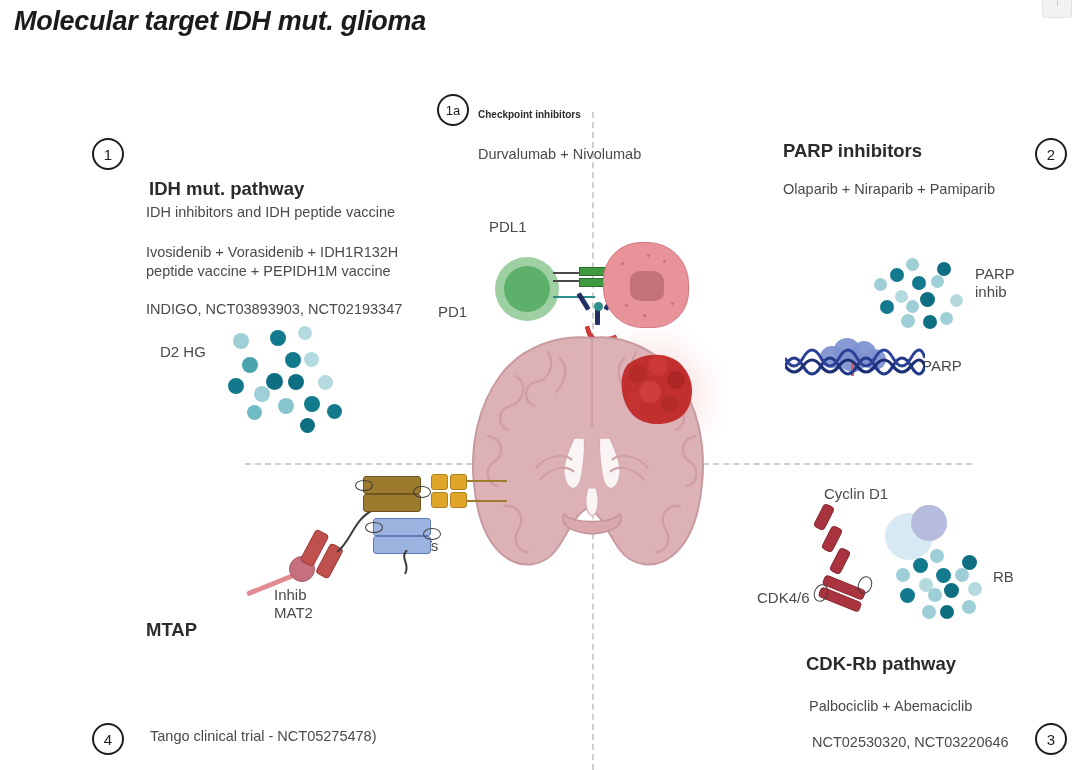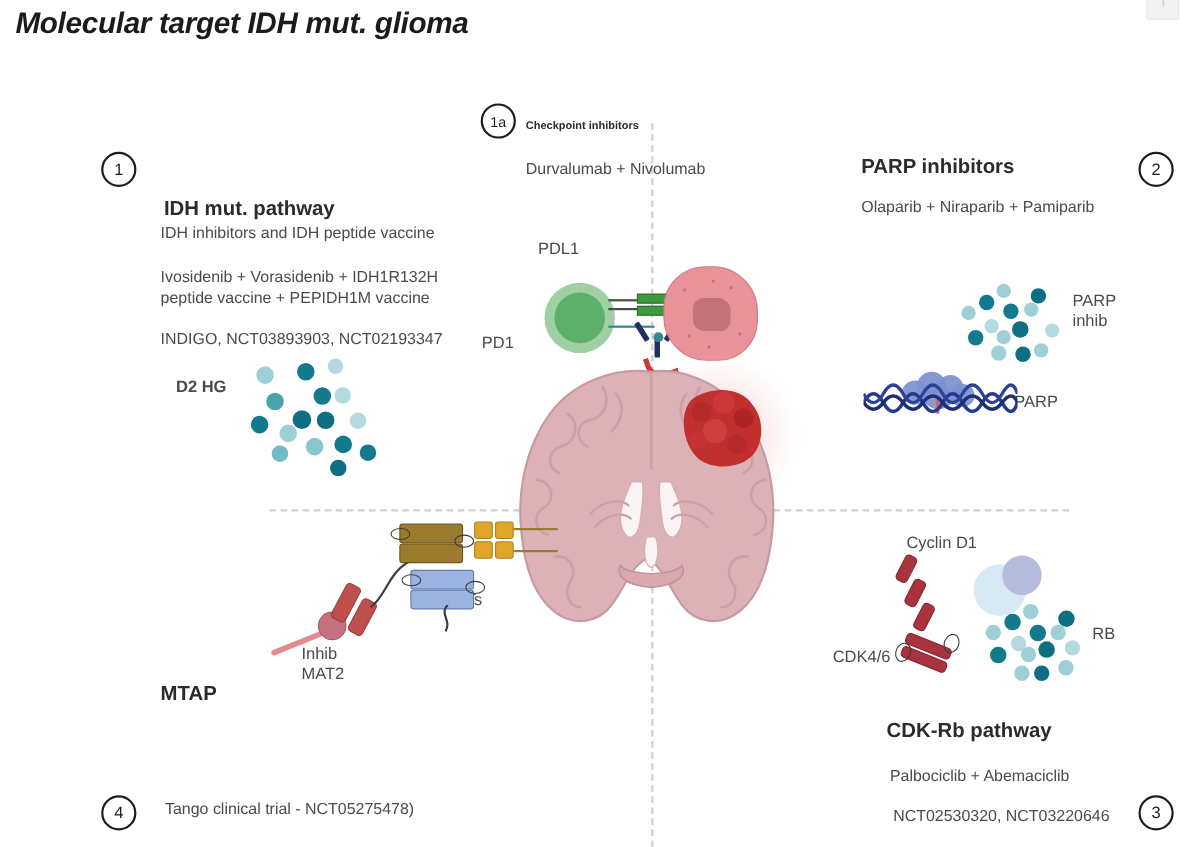--- a/index.html
+++ b/index.html
@@ -147,21 +147,21 @@
   <div class="v-dash"></div>
   <div class="h-dash-left"></div>
   <div class="h-dash-right"></div>
 
   <div class="num-circle" style="left:92px; top:138px;">1</div>
   <div class="sec-head" style="left:149px; top:158px;margin-top:20px;">IDH mut. pathway</div>
   <div class="body-txt" style="left:146px; top:203px;">IDH inhibitors and IDH peptide vaccine</div>
   <div class="body-txt" style="left:146px; top:243px;">Ivosidenib + Vorasidenib + IDH1R132H
 peptide vaccine + PEPIDH1M vaccine</div>
   <div class="body-txt" style="left:146px; top:300px;">INDIGO, NCT03893903, NCT02193347</div>
-  <div class="lbl" style="left:160px; top:343px;font-weight:bold;">D2 HG</div>
+  <div class="lbl" style="left:160px; top:343px;">D2 HG</div>
 
   <div>
     <span class="dot" style="left:233px;top:333px;width:16px;height:16px;background:#9ecfd6;"></span>
     <span class="dot" style="left:242px;top:357px;width:16px;height:16px;background:#4aa3ad;"></span>
     <span class="dot" style="left:228px;top:378px;width:16px;height:16px;background:#127a8c;"></span>
     <span class="dot" style="left:254px;top:386px;width:16px;height:16px;background:#9ecfd6;"></span>
     <span class="dot" style="left:247px;top:405px;width:15px;height:15px;background:#6fbcc4;"></span>
     <span class="dot" style="left:270px;top:330px;width:16px;height:16px;background:#127a8c;"></span>
     <span class="dot" style="left:266px;top:373px;width:17px;height:17px;background:#0f6f82;"></span>
     <span class="dot" style="left:278px;top:398px;width:16px;height:16px;background:#87c6cd;"></span>

